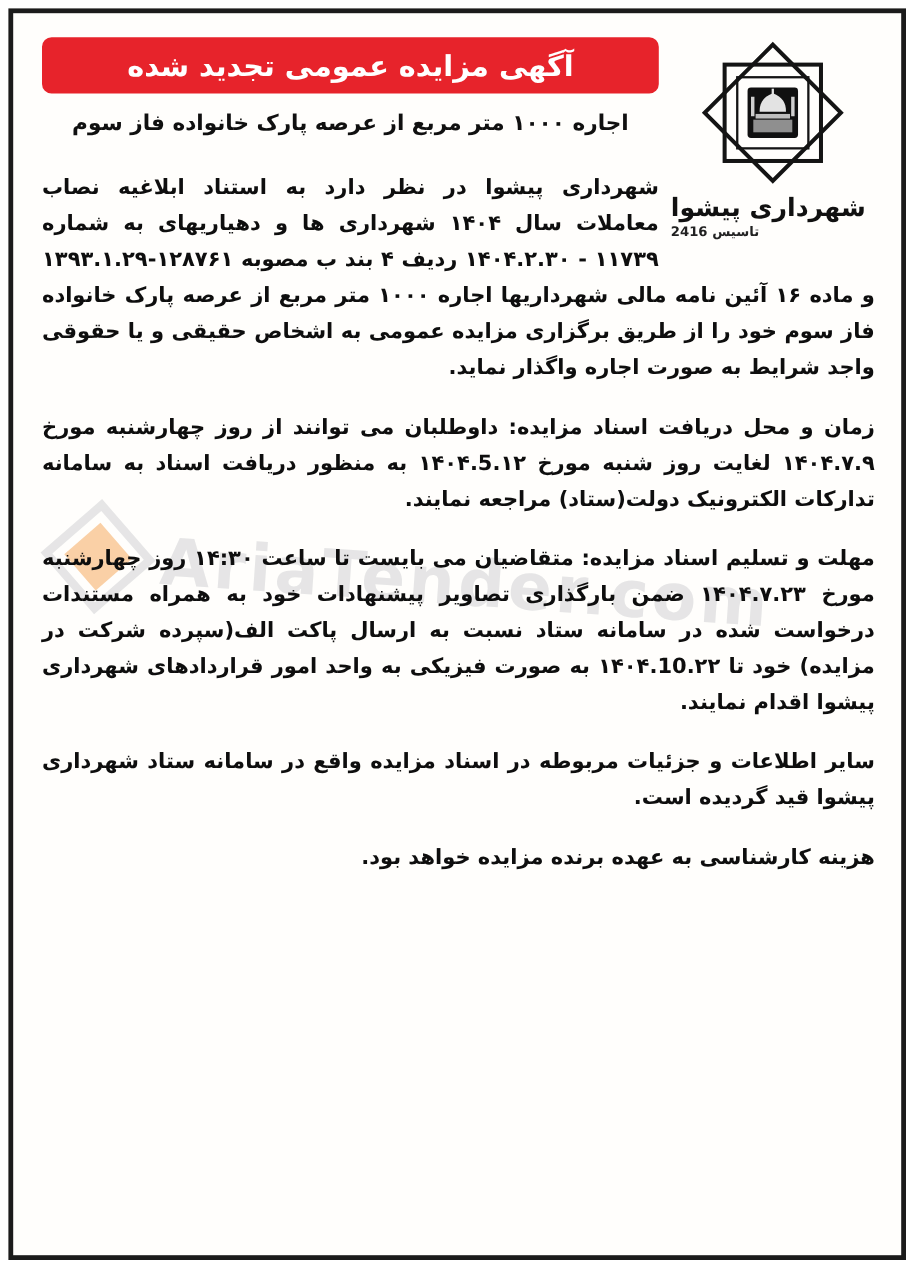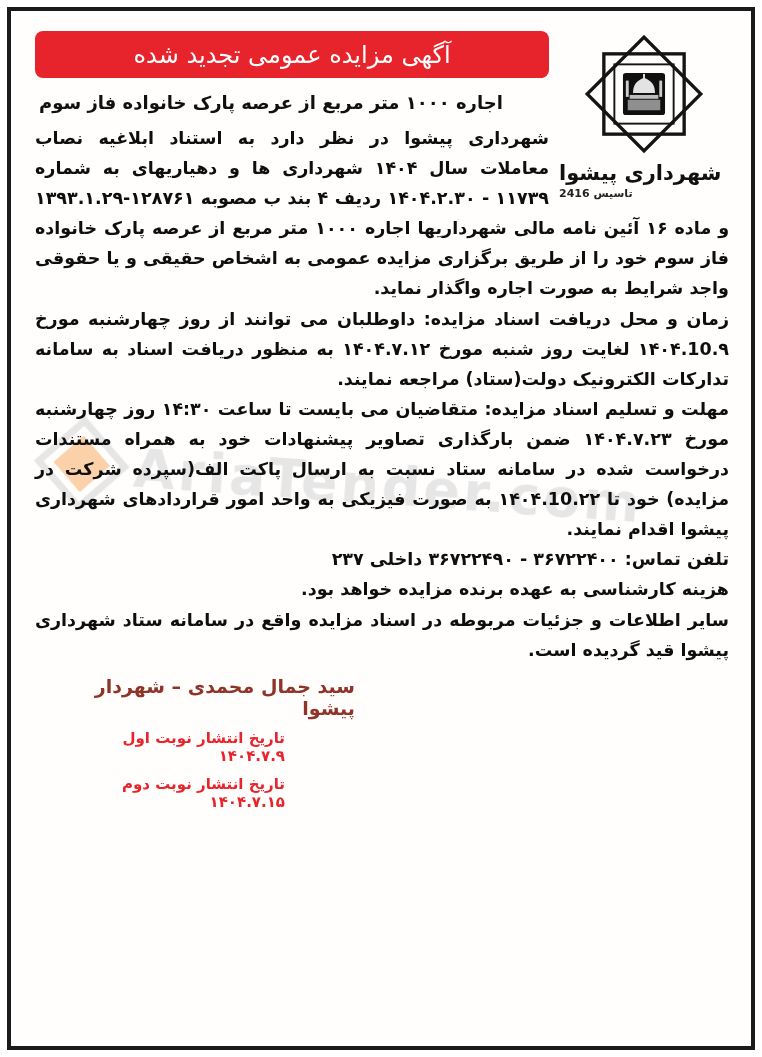--- a/index.html
+++ b/index.html
@@ -42,38 +42,39 @@
   .title-bar {
     overflow: hidden;               
     background: var(--header-bg, #e7232b);
     border-radius: 8px;
     min-height: 47px;
     display: flex; align-items: center; justify-content: center;
     gap: 8px;
     padding: 6px 12px;
     margin-top: 2px;
   }
-  .title-main { color: var(--header-text, #fff); font-size: 24px; font-weight: normal; }
+  .title-main { color: var(--header-text, #fff); font-size: 24px; font-weight: bold; }
   .title-note { color: var(--note-text, #ffd91c); font-size: 24px; font-weight: bold; }
 
   .subtitle {
     overflow: hidden;               
-    text-align: left;
+    text-align: center;
     font-size: 18px; font-weight: bold; color: #101010;
     padding: 14px 4px 10px;
     letter-spacing: .5px;
   }
 
   
   .body-text p {
     font-size: 17.5px;
     font-weight: bold;
     line-height: 1.72;
     text-align: justify;
     color: var(--body-text, #0e0e0e);
+    margin-top: 19px;
   }
 
   
   .signature {
     width: 300px;
     margin: 10px auto 0 20px;       
     text-align: right;
   }
   .sig-name {
     color: var(--signature-text, #8e3429);
@@ -145,26 +146,20 @@
   </div>
 
   <div class="title-bar">
     <span class="title-main">آگهی مزایده عمومی تجدید شده</span>
   </div>
 
   <div class="subtitle">اجاره ۱۰۰۰ متر مربع از عرصه پارک خانواده فاز سوم</div>
 
   <div class="body-text">
     <p>شهرداری پیشوا در نظر دارد به استناد ابلاغیه نصاب معاملات سال ۱۴۰۴ شهرداری ها و دهیاریهای به شماره ۱۱۷۳۹ - ۱۴۰۴.۲.۳۰ ردیف ۴ بند ب مصوبه ۱۲۸۷۶۱-۱۳۹۳.۱.۲۹ و ماده ۱۶ آئین نامه مالی شهرداریها اجاره ۱۰۰۰ متر مربع از عرصه پارک خانواده فاز سوم خود را از طریق برگزاری مزایده عمومی به اشخاص حقیقی و یا حقوقی واجد شرایط به صورت اجاره واگذار نماید.</p>
-    <p>زمان و محل دریافت اسناد مزایده: داوطلبان می توانند از روز چهارشنبه مورخ ۱۴۰۴.10.۹ لغایت روز شنبه مورخ ۱۴۰۴.۷.۱۲ به منظور دریافت اسناد به سامانه تدارکات الکترونیک دولت(ستاد) مراجعه نمایند.</p>
+    <p>زمان و محل دریافت اسناد مزایده: داوطلبان می توانند از روز چهارشنبه مورخ ۱۴۰۴.۷.۹ لغایت روز شنبه مورخ ۱۴۰۴.5.۱۲ به منظور دریافت اسناد به سامانه تدارکات الکترونیک دولت(ستاد) مراجعه نمایند.</p>
     <p>مهلت و تسلیم اسناد مزایده: متقاضیان می بایست تا ساعت ۱۴:۳۰ روز چهارشنبه مورخ ۱۴۰۴.۷.۲۳ ضمن بارگذاری تصاویر پیشنهادات خود به همراه مستندات درخواست شده در سامانه ستاد نسبت به ارسال پاکت الف(سپرده شرکت در مزایده) خود تا ۱۴۰۴.10.۲۲ به صورت فیزیکی به واحد امور قراردادهای شهرداری پیشوا اقدام نمایند.</p>
-    <p>تلفن تماس: ۳۶۷۲۲۴۰۰ - ۳۶۷۲۲۴۹۰ داخلی ۲۳۷</p>
+    <p>سایر اطلاعات و جزئیات مربوطه در اسناد مزایده واقع در سامانه ستاد شهرداری پیشوا قید گردیده است.</p>
     <p>هزینه کارشناسی به عهده برنده مزایده خواهد بود.</p>
-    <p>سایر اطلاعات و جزئیات مربوطه در اسناد مزایده واقع در سامانه ستاد شهرداری پیشوا قید گردیده است.</p>
   </div>
 
-  <div class="signature">
-    <div class="sig-name">سید جمال محمدی – شهردار پیشوا</div>
-    <div class="sig-date">تاریخ انتشار نوبت اول ۱۴۰۴.۷.۹</div>
-    <div class="sig-date">تاریخ انتشار نوبت دوم ۱۴۰۴.۷.۱۵</div>
-  </div>
 
 </div>
 
 </body></html>

